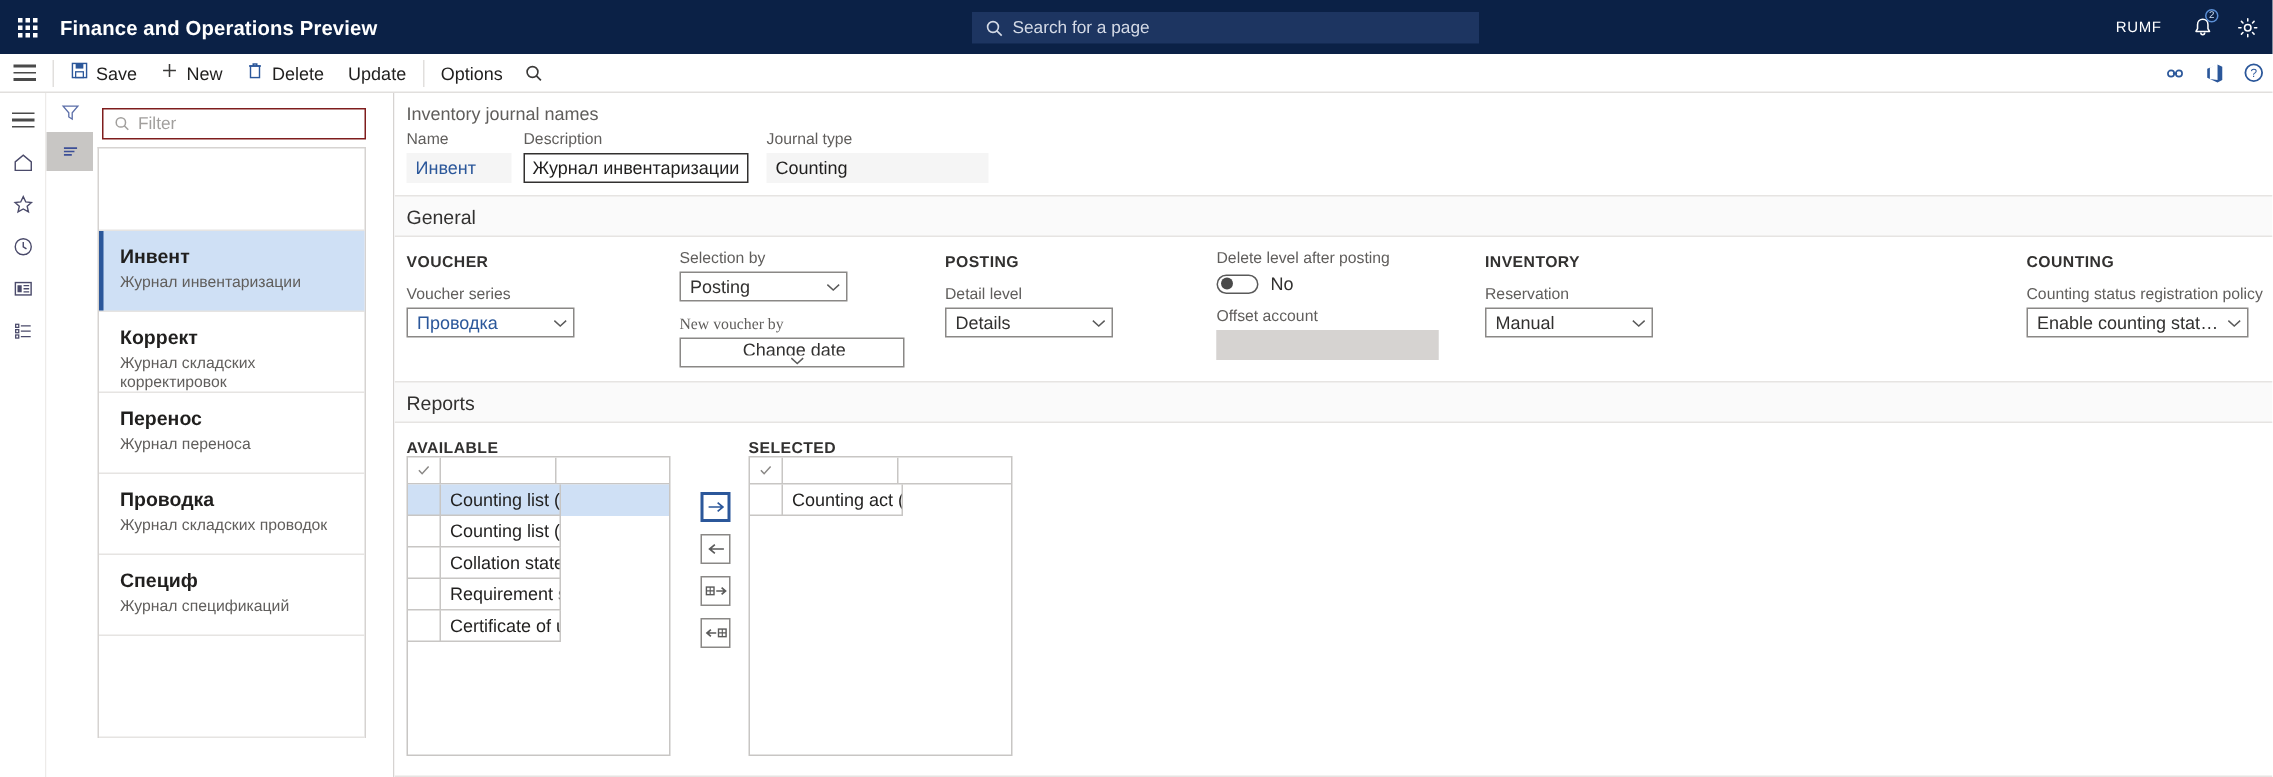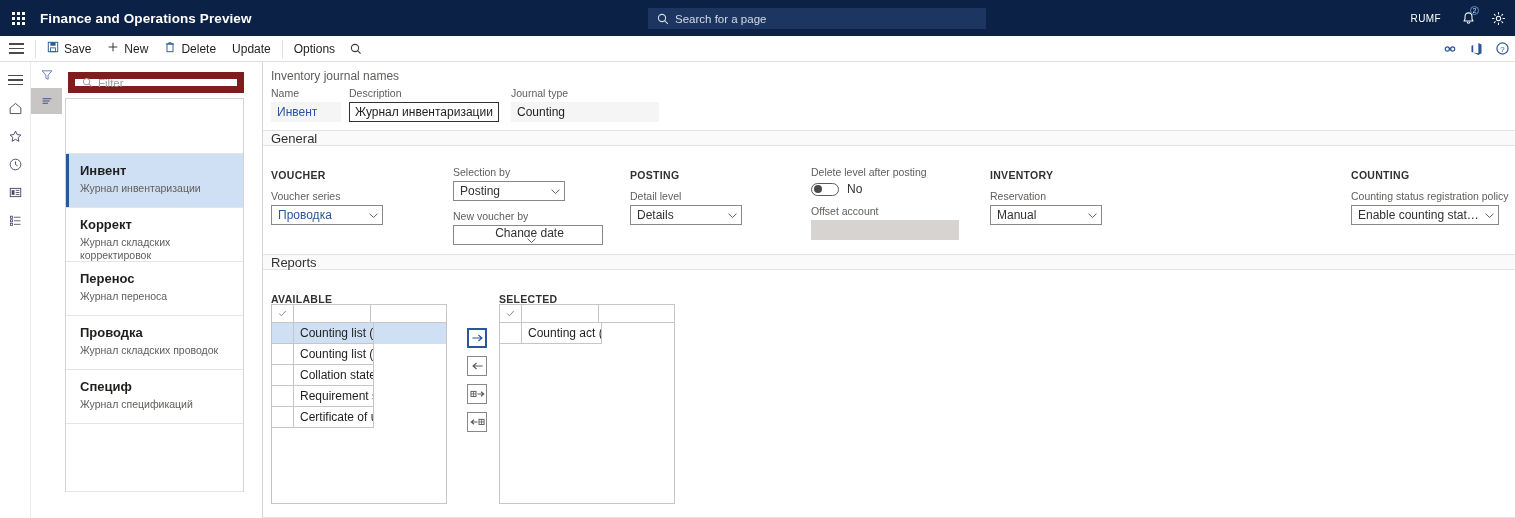--- a/index.html
+++ b/index.html
@@ -138,21 +138,21 @@
   }
   .np-tool {
     width: 31px; height: 26px;
     display: flex; align-items: center; justify-content: center;
     cursor: pointer;
   }
   .np-tool.active { background: #c8c6c4; }
   .filterbox {
     position: absolute; left: 37px; top: 10px;
     width: 176px; height: 21px;
-    border: 7px solid #7f1d1d;
+    border: 1px solid #7f1d1d;
     background: #ffffff;
     display: flex; align-items: center;
     padding-left: 7px;
     cursor: text;
   }
   .filterbox .mag { margin-right: 5px; display: flex; }
   .filter-ph { color: #a19f9d; font-size: 11.5px; }
 
   .navlist {
     position: absolute; left: 34px; top: 36px;
@@ -227,21 +227,21 @@
   .fld-input.linklike { color: #2b579a; background: #f5f5f5; }
   .fld-input.focused {
     border: 1px solid #323130;
     background: #ffffff;
     color: #201f1e;
   }
 
   
   .section-head {
     position: absolute;
-    left: 0; width: 1252px; height: 16px;
+    left: 0; width: 1252px; height: 28px;
     background: #fafafa;
     border-top: 1px solid #e6e4e2;
     border-bottom: 1px solid #e6e4e2;
     display: flex; align-items: center;
     padding-left: 8px;
     cursor: pointer;
   }
   .section-head-text { font-size: 13px; color: #323130; }
 
   .grp-head {
@@ -631,21 +631,21 @@
   <div style="position:absolute; left:190px; top:104px;">
     <div class="fld-label">Selection by</div>
     <div class="combo" style="width:112px;">
       <span class="cval">Posting</span>
       <span class="chev">
         <svg width="11" height="7" viewBox="0 0 12 8">
             <path d="M1.5 2 L6 6.2 L10.5 2" fill="none" stroke="#5a5a5a" stroke-width="1.1"></path>
           </svg>
       </span>
     </div>
-    <div class="fld-label" style="margin-top:9px;">New voucher by</div>
+    <div class="fld-label" style="margin-top:9px;font-family:Liberation Serif, serif;">New voucher by</div>
     <div class="combo" style="width:150px;flex-direction:column;">
       <span class="cval">Change date</span>
       <span class="chev">
         <svg width="11" height="7" viewBox="0 0 12 8">
             <path d="M1.5 2 L6 6.2 L10.5 2" fill="none" stroke="#5a5a5a" stroke-width="1.1"></path>
           </svg>
       </span>
     </div>
   </div>
 

